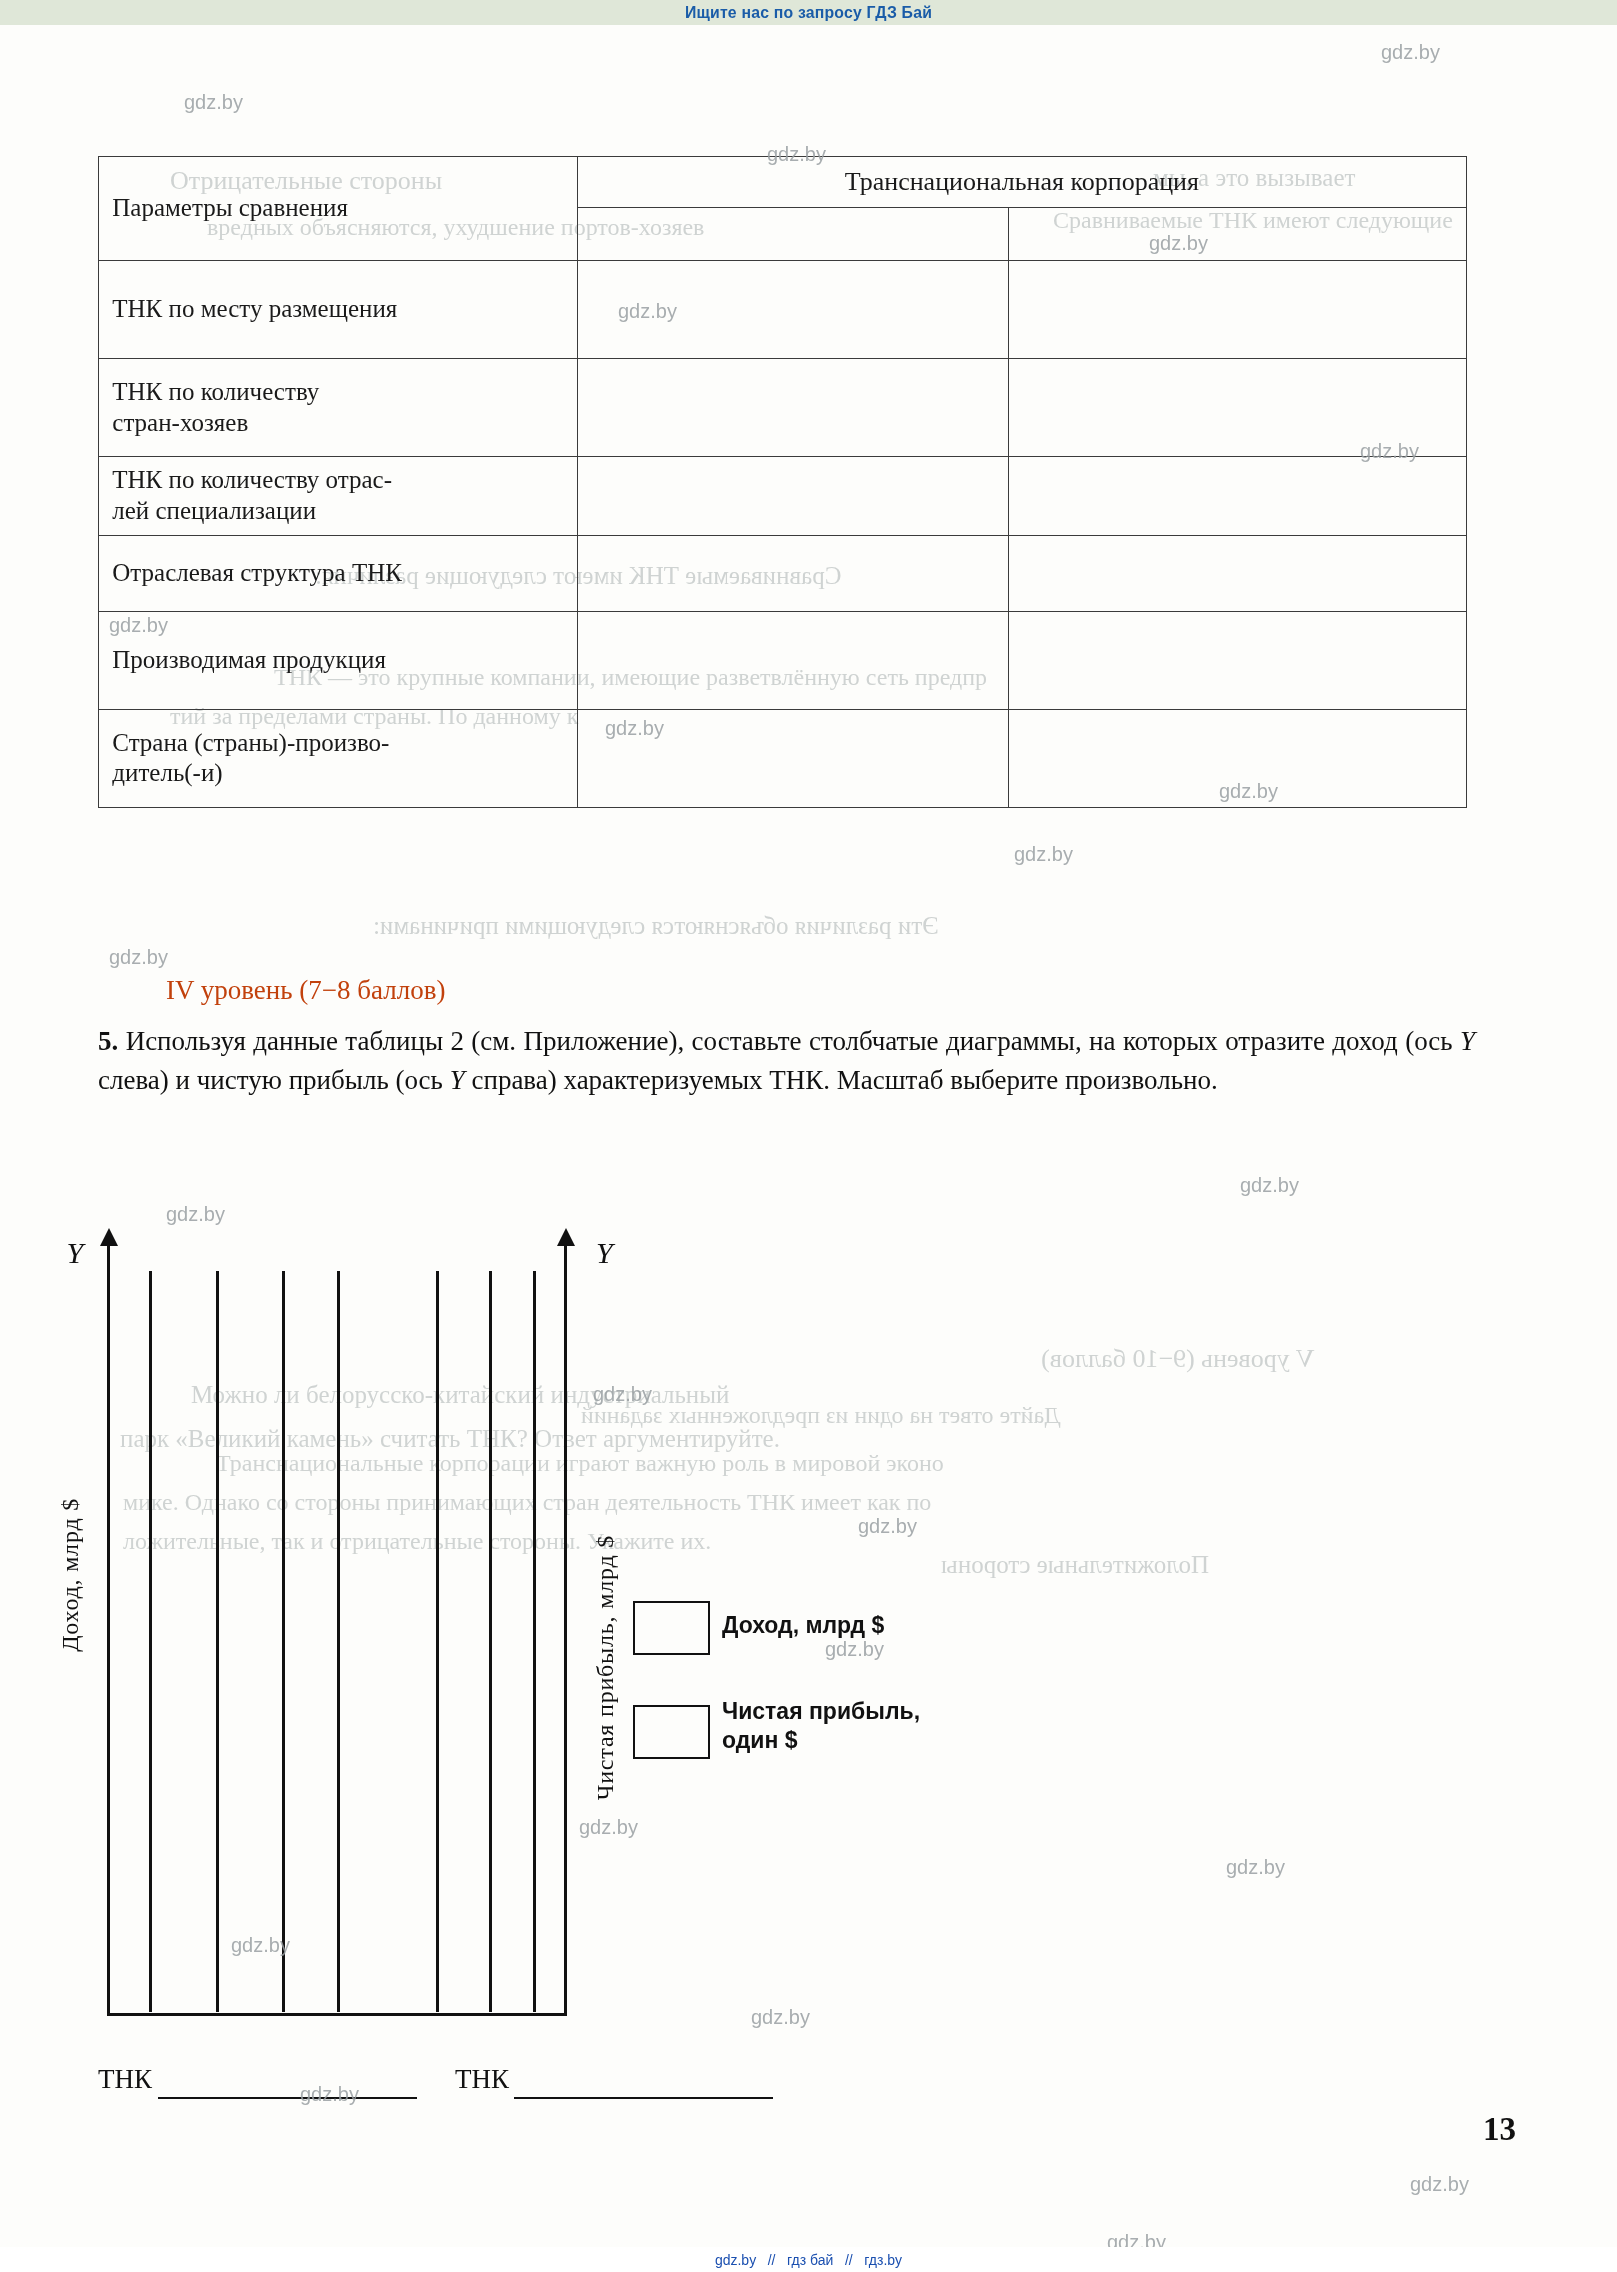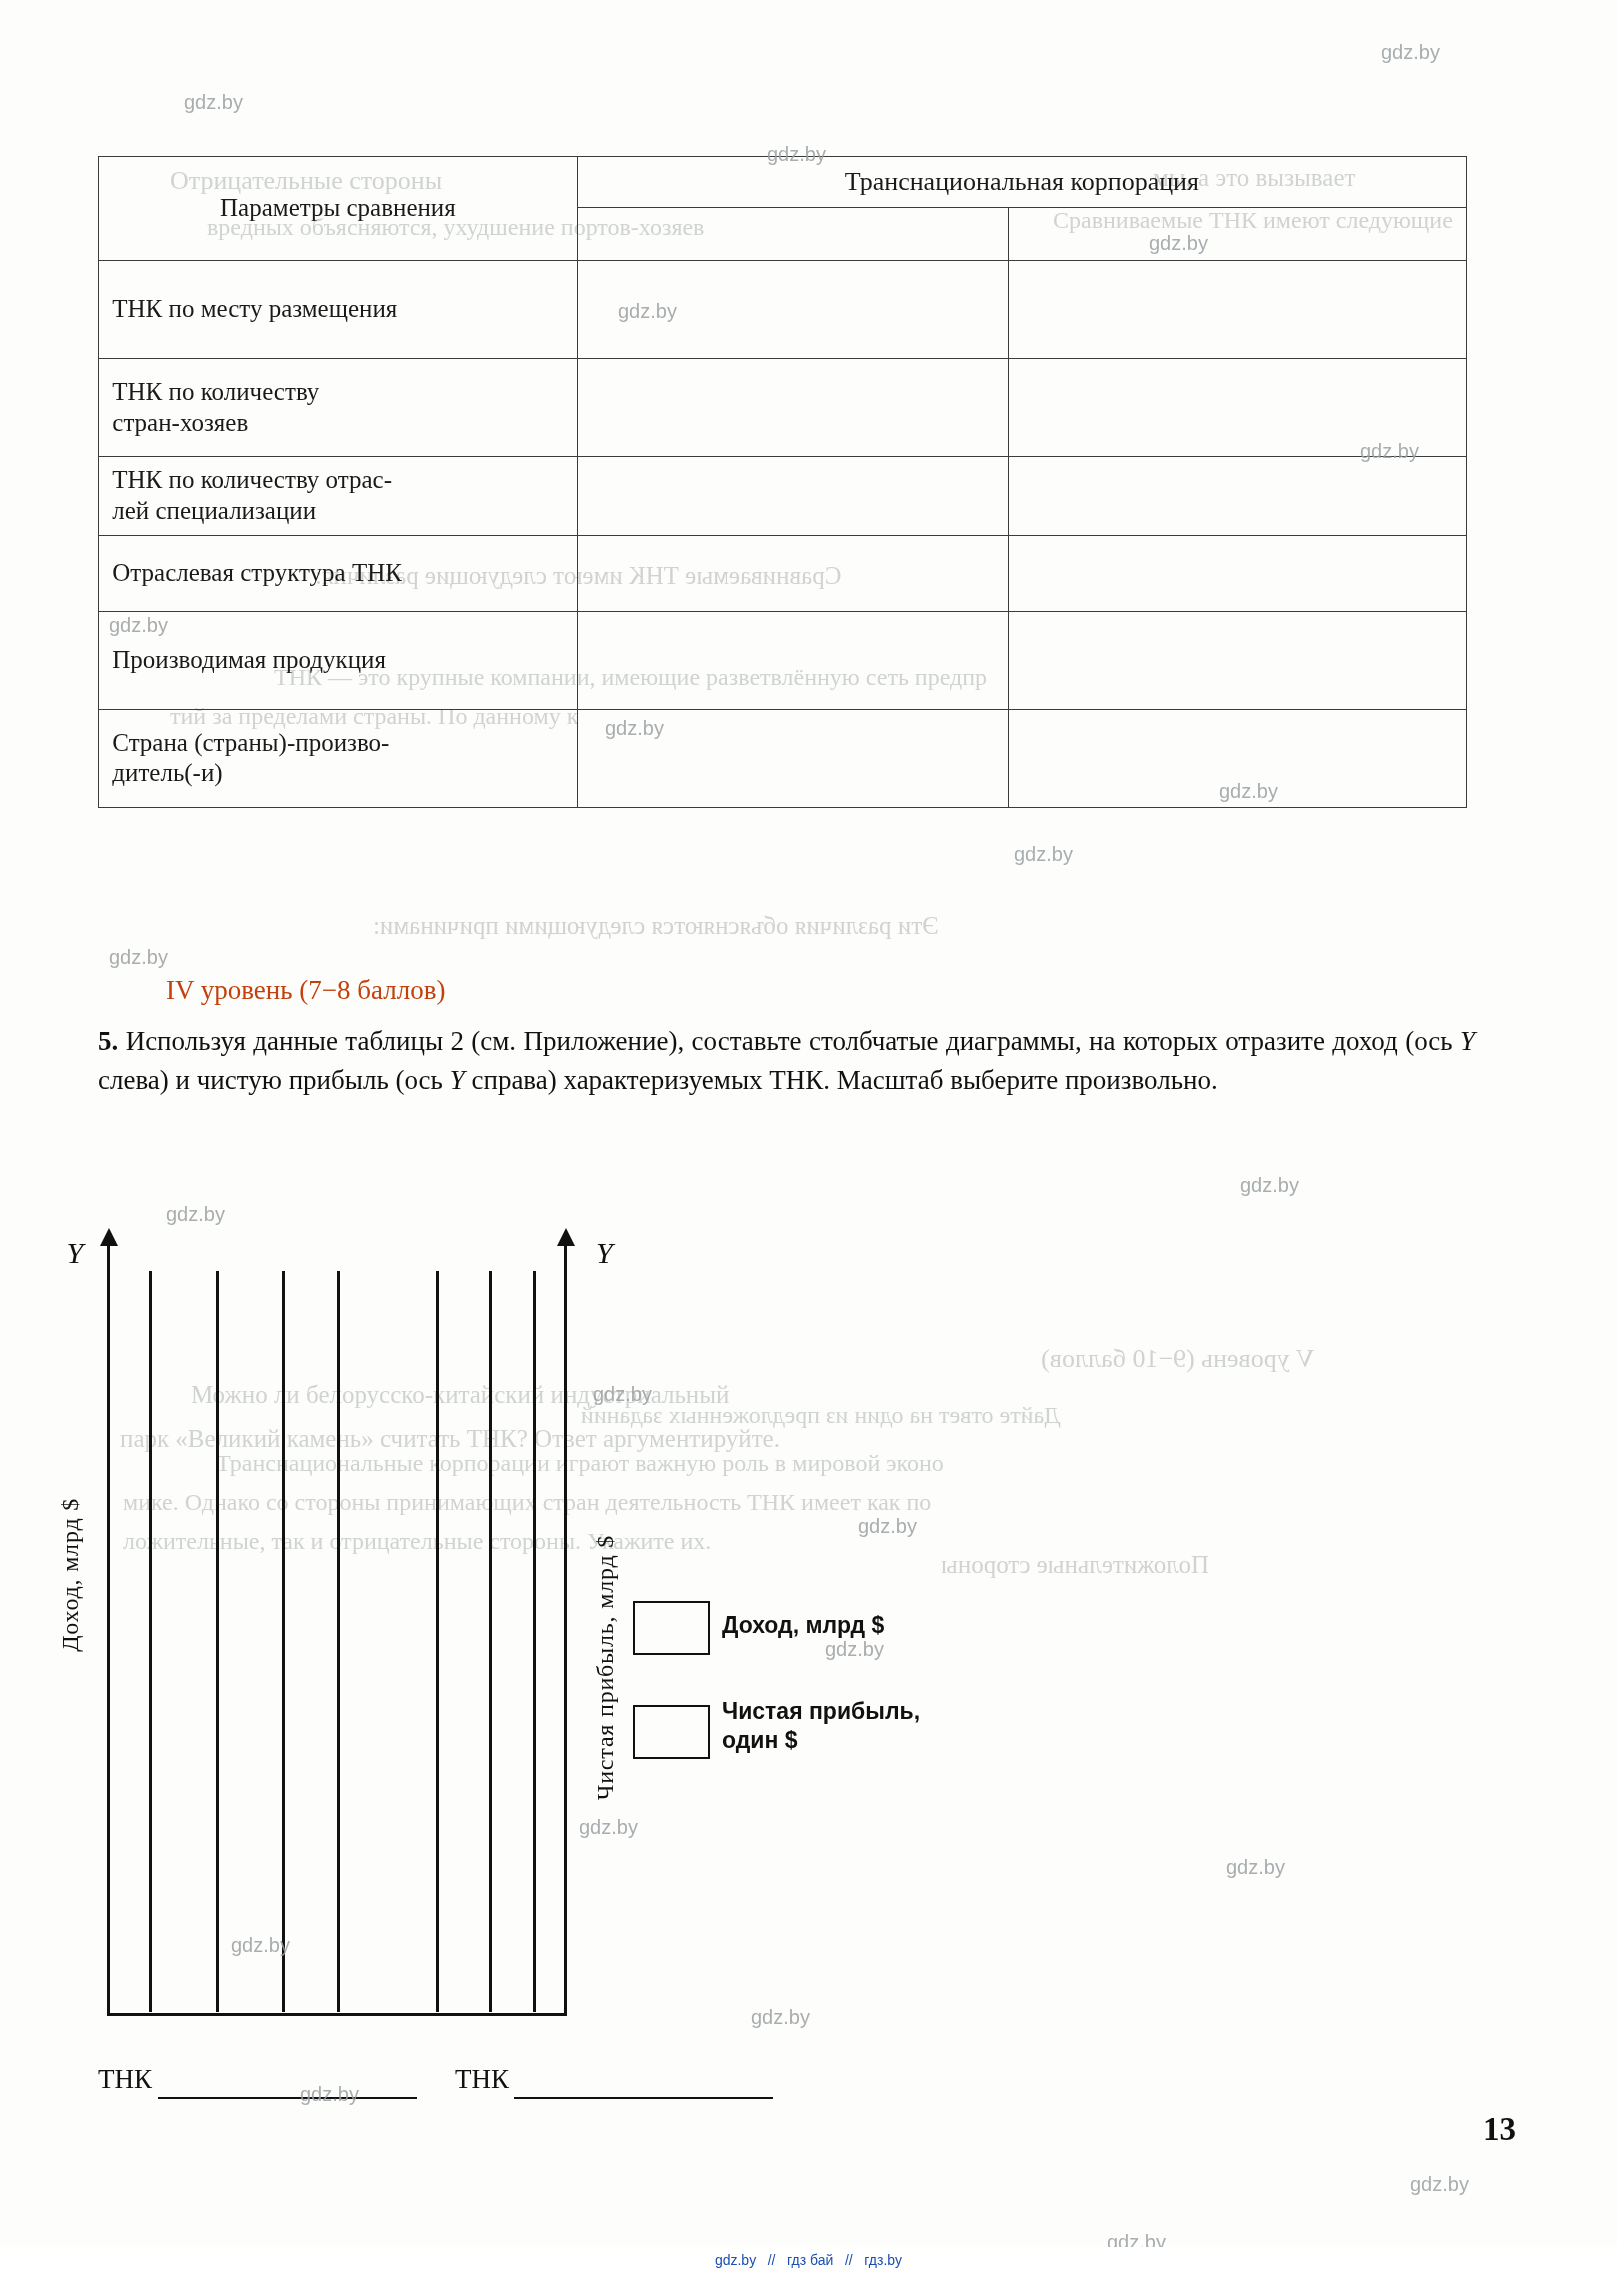--- a/index.html
+++ b/index.html
@@ -90,21 +90,21 @@
     vertical-align: middle;
     padding: 8.3px 13.3px;
     line-height: 1.22;
   }
   .col-a { width: 477px; }
   .col-b { width: 431px; }
   .col-c { width: 460px; }
   .hdr-top { text-align: center; font-size: 26px; }
   .row-h1 { height: 51px; }
   .row-h2 { height: 53px; }
-  .cell-param { text-align: center; }
+  .cell-param { text-align: left; }
   .r-body { height: 98px; }
   .r-body-sm { height: 76px; }
 
   
   .lvl-title {
     position: absolute;
     left: 166px;
     top: 975px;
     font-size: 27px;
     font-weight: normal;
@@ -199,20 +199,23 @@
     font-size: 33px;
     font-weight: bold;
     color: #111;
   }
 </style>
 </head>
 <body>
 
 <div class="page">
 
+  <div class="top-banner">
+    <span>Ищите нас по запросу ГДЗ Бай</span>
+  </div>
 
   <div id="ghost-layer">
       <div class="ghost" style="left: 170px; top: 166px; font-size: 26px;">Отрицательные стороны</div>
       <div class="ghost" style="left: 1153px; top: 164px; font-size: 25px;">мы, а это вызывает</div>
       <div class="ghost" style="left: 207px; top: 214px; font-size: 24px;">вредных объясняются, ухудшение портов-хозяев</div>
       <div class="ghost" style="left: 1053px; top: 207px; font-size: 24px;">Сравниваемые ТНК имеют следующие</div>
       <div class="ghost flip" style="left: 315px; top: 562px; font-size: 25px;">Сравниваемые ТНК имеют следующие различия:</div>
       <div class="ghost" style="left: 274px; top: 664px; font-size: 24px;">ТНК — это крупные компании, имеющие разветвлённую сеть предпр</div>
       <div class="ghost" style="left: 170px; top: 703px; font-size: 24px;">тий за пределами страны. По данному к</div>
       <div class="ghost flip" style="left: 373px; top: 912px; font-size: 25px;">Эти различия объясняются следующими причинами:</div>

